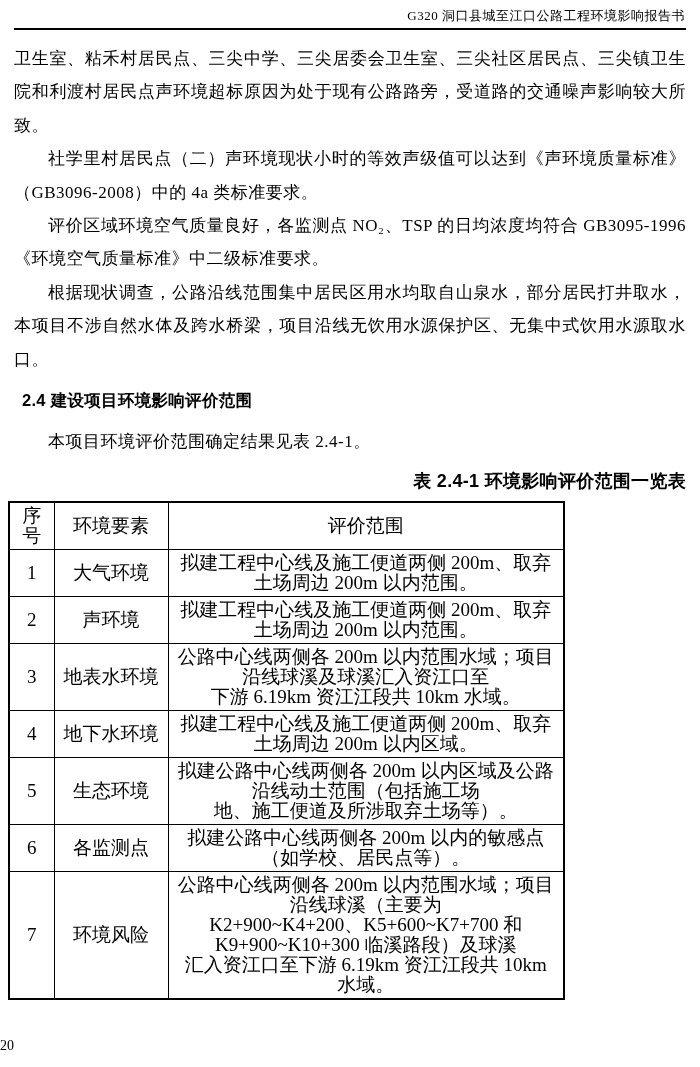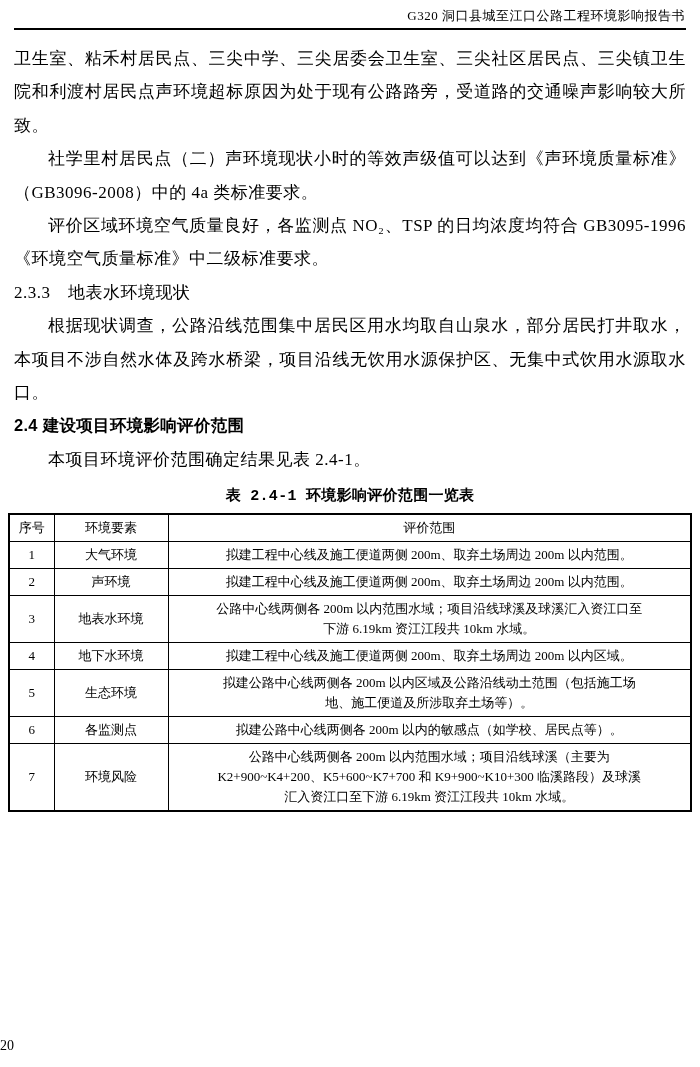--- a/index.html
+++ b/index.html
@@ -28,36 +28,36 @@
     line-height:33.4px;
     text-align:justify;
     letter-spacing:0.5px;
   }
   .body-text p{margin:0;text-indent:2em;}
   .body-text p.no-indent{text-indent:0;}
   .heading-l3{
     margin:0;font-size:17px;font-weight:normal;line-height:33.4px;
   }
   .heading-l2{
-    margin:0;font-size:16.5px;font-weight:bold;line-height:33.4px;
+    margin:8px;font-size:16.5px;font-weight:bold;line-height:33.4px;
     font-family:"Liberation Sans","DejaVu Sans",sans-serif;
     letter-spacing:0.3px;
   }
   .table-title{
     margin:10px 0 8px 0;
-    text-align:center;
-    font-size:15px;font-weight:bold;
-    font-family:Liberation Mono, monospace;
+    text-align:right;
+    font-size:18px;font-weight:bold;
+    font-family:Liberation Sans, sans-serif;
     letter-spacing:0.3px;
   }
   table.scope-table{
     border-collapse:collapse;
-    width:684px;
+    width:557px;
     margin-left:-6px;
-    font-size:13px;
+    font-size:19px;
     table-layout:fixed;
   }
   table.scope-table th,
   table.scope-table td{
     border:1px solid #000;
     padding:3px 5px;
     text-align:center;
     vertical-align:middle;
     line-height:20px;
     font-weight:normal;
@@ -81,21 +81,20 @@
 
   <div class="page-header">
     <span>G320 洞口县城至江口公路工程环境影响报告书</span>
   </div>
   <hr class="header-rule">
 
   <div class="body-text">
     <p class="no-indent">卫生室、粘禾村居民点、三尖中学、三尖居委会卫生室、三尖社区居民点、三尖镇卫生院和利渡村居民点声环境超标原因为处于现有公路路旁，受道路的交通噪声影响较大所致。</p>
     <p>社学里村居民点（二）声环境现状小时的等效声级值可以达到《声环境质量标准》（GB3096-2008）中的 4a 类标准要求。</p>
     <p>评价区域环境空气质量良好，各监测点 NO₂、TSP 的日均浓度均符合 GB3095-1996《环境空气质量标准》中二级标准要求。</p>
-    <h3 class="heading-l3">2.3.3　地表水环境现状</h3>
     <p>根据现状调查，公路沿线范围集中居民区用水均取自山泉水，部分居民打井取水，本项目不涉自然水体及跨水桥梁，项目沿线无饮用水源保护区、无集中式饮用水源取水口。</p>
     <h2 class="heading-l2">2.4 建设项目环境影响评价范围</h2>
     <p>本项目环境评价范围确定结果见表 2.4-1。</p>
   </div>
 
   <div class="table-title">表 2.4-1 环境影响评价范围一览表</div>
 
   <table class="scope-table">
     <colgroup>
       <col class="c-no">

